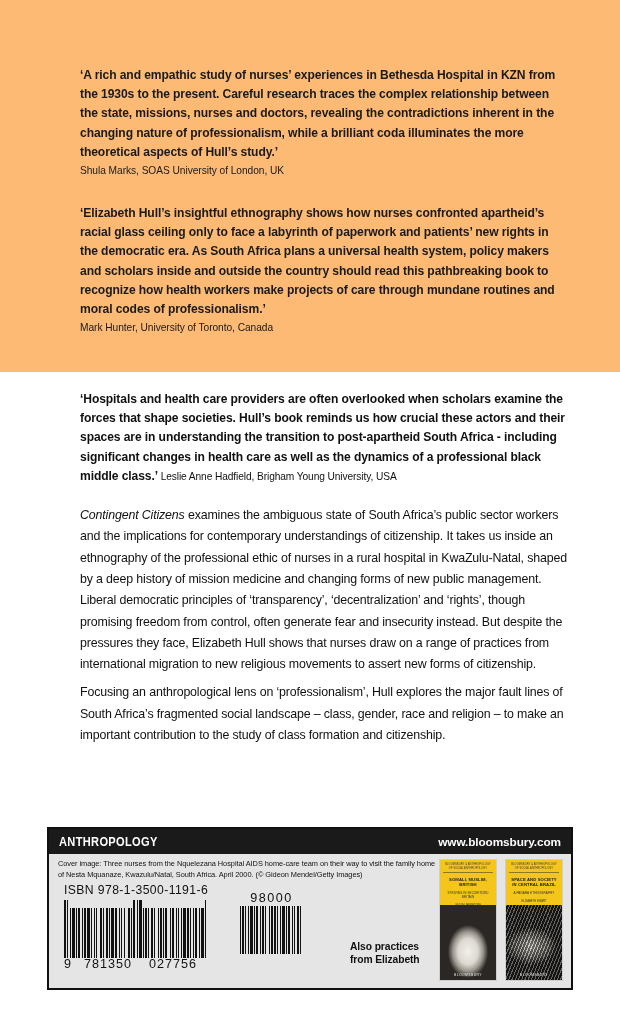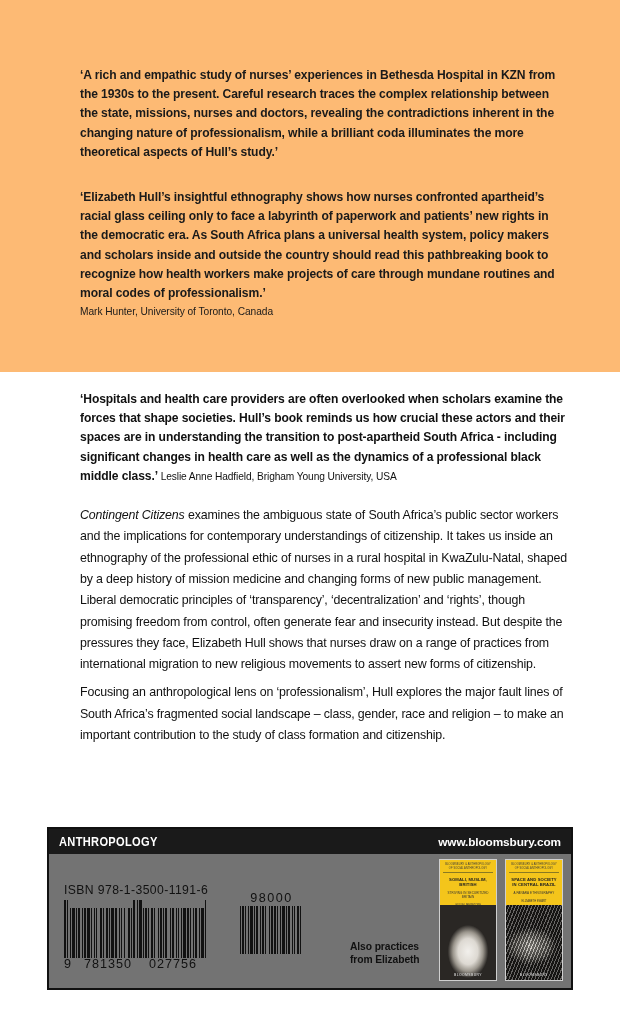--- a/index.html
+++ b/index.html
@@ -107,21 +107,21 @@
   }
 
   
   .bottom-panel {
     position: absolute;
     left: 47px;
     top: 827px;
     width: 526px;
     height: 163px;
     border: 2px solid #111;
-    background: #737373;
+    background: #e5e5e5;
     box-sizing: border-box;
   }
   .black-bar {
     height: 25px;
     background: #1a1a1a;
     display: flex;
     align-items: center;
     justify-content: space-between;
     padding: 0 10px 0 10px;
     box-sizing: border-box;
@@ -299,20 +299,21 @@
   }
 </style>
 </head>
 <body>
 
 <div class="yellow-band">
   <div class="band-inner">
 
     <div>
       <p class="quote-bold">‘A rich and empathic study of nurses’ experiences in Bethesda Hospital in KZN from the 1930s to the present. Careful research traces the complex relationship between the state, missions, nurses and doctors, revealing the contradictions inherent in the changing nature of professionalism, while a brilliant coda illuminates the more theoretical aspects of Hull’s study.’</p>
+      <p class="attrib">Shula Marks, SOAS University of London, UK</p>
     </div>
 
     <div class="blurb2">
       <p class="quote-bold">‘Elizabeth Hull’s insightful ethnography shows how nurses confronted apartheid’s racial glass ceiling only to face a labyrinth of paperwork and patients’ new rights in the democratic era. As South Africa plans a universal health system, policy makers and scholars inside and outside the country should read this pathbreaking book to recognize how health workers make projects of care through mundane routines and moral codes of professionalism.’</p>
       <p class="attrib">Mark Hunter, University of Toronto, Canada</p>
     </div>
 
   </div>
 </div>
 
@@ -333,20 +334,21 @@
 
 <div class="bottom-panel">
 
   <div class="black-bar">
     <span class="subject">ANTHROPOLOGY</span>
     <span class="bloomsbury-url">www.bloomsbury.com</span>
   </div>
 
   <div class="panel-body">
 
+    <div class="cover-credit">Cover image: Three nurses from the Nquelezana Hospital AIDS home-care team on their way to visit the family home of Nesta Mquanaze, Kwazulu/Natal, South Africa. April 2000. (© Gideon Mendel/Getty Images)</div>
 
     <div class="isbn-text">ISBN 978-1-3500-1191-6</div>
 
     <div class="barcode-wrap">
       <div class="bars">
           <span style="width:2px;height:58px;"></span>
           <span style="width:1px;height:58px;background:transparent;"></span>
           <span style="width:1px;height:58px;"></span>
           <span style="width:2px;height:50px;background:transparent;"></span>
           <span style="width:1px;height:50px;"></span>

